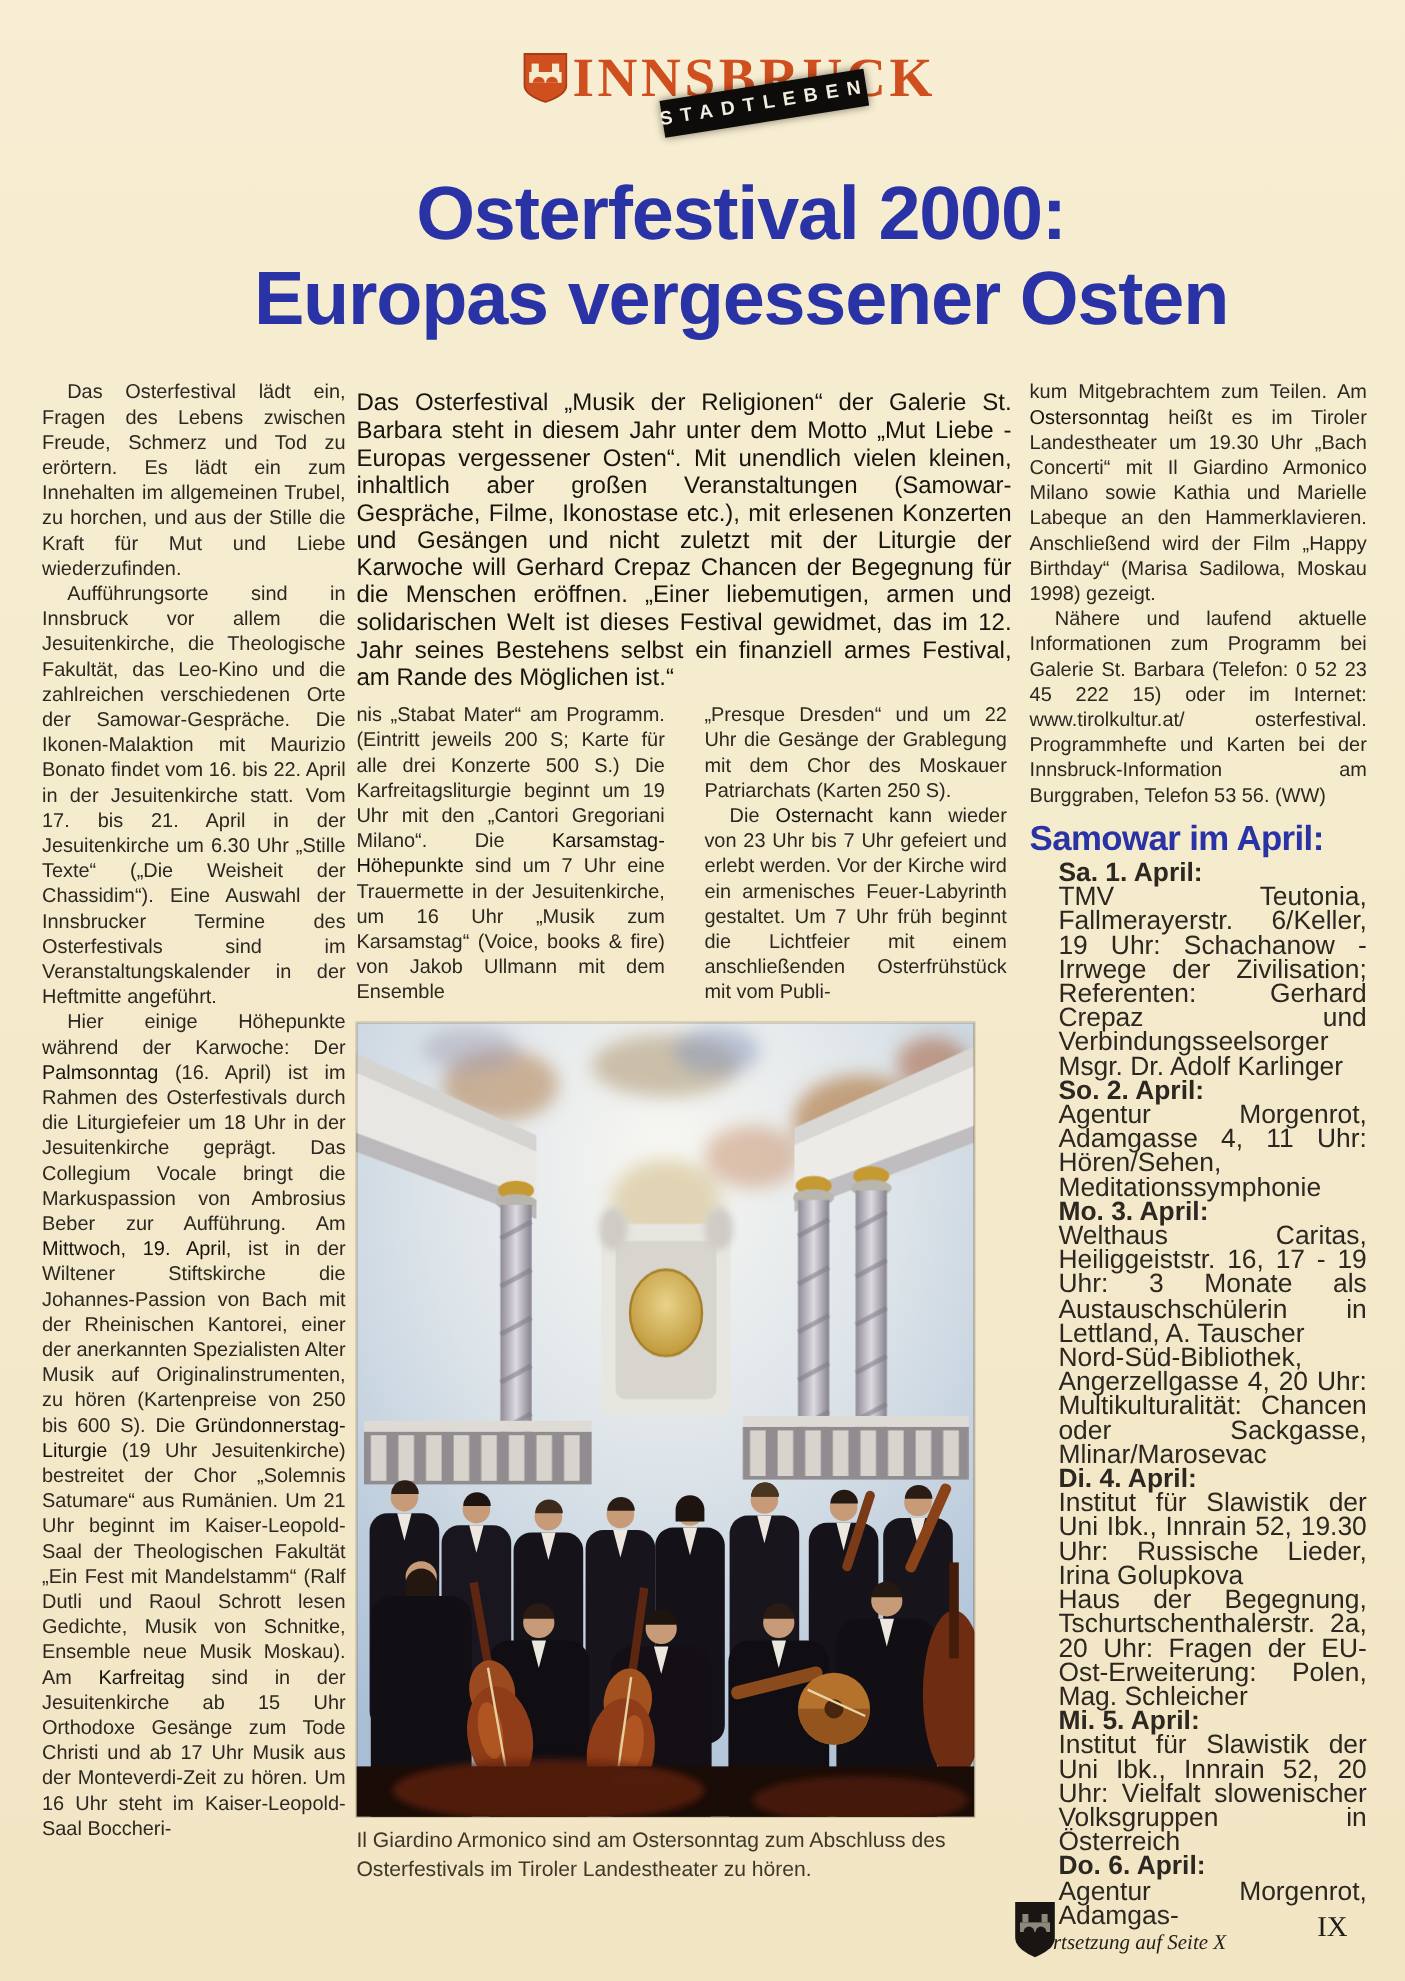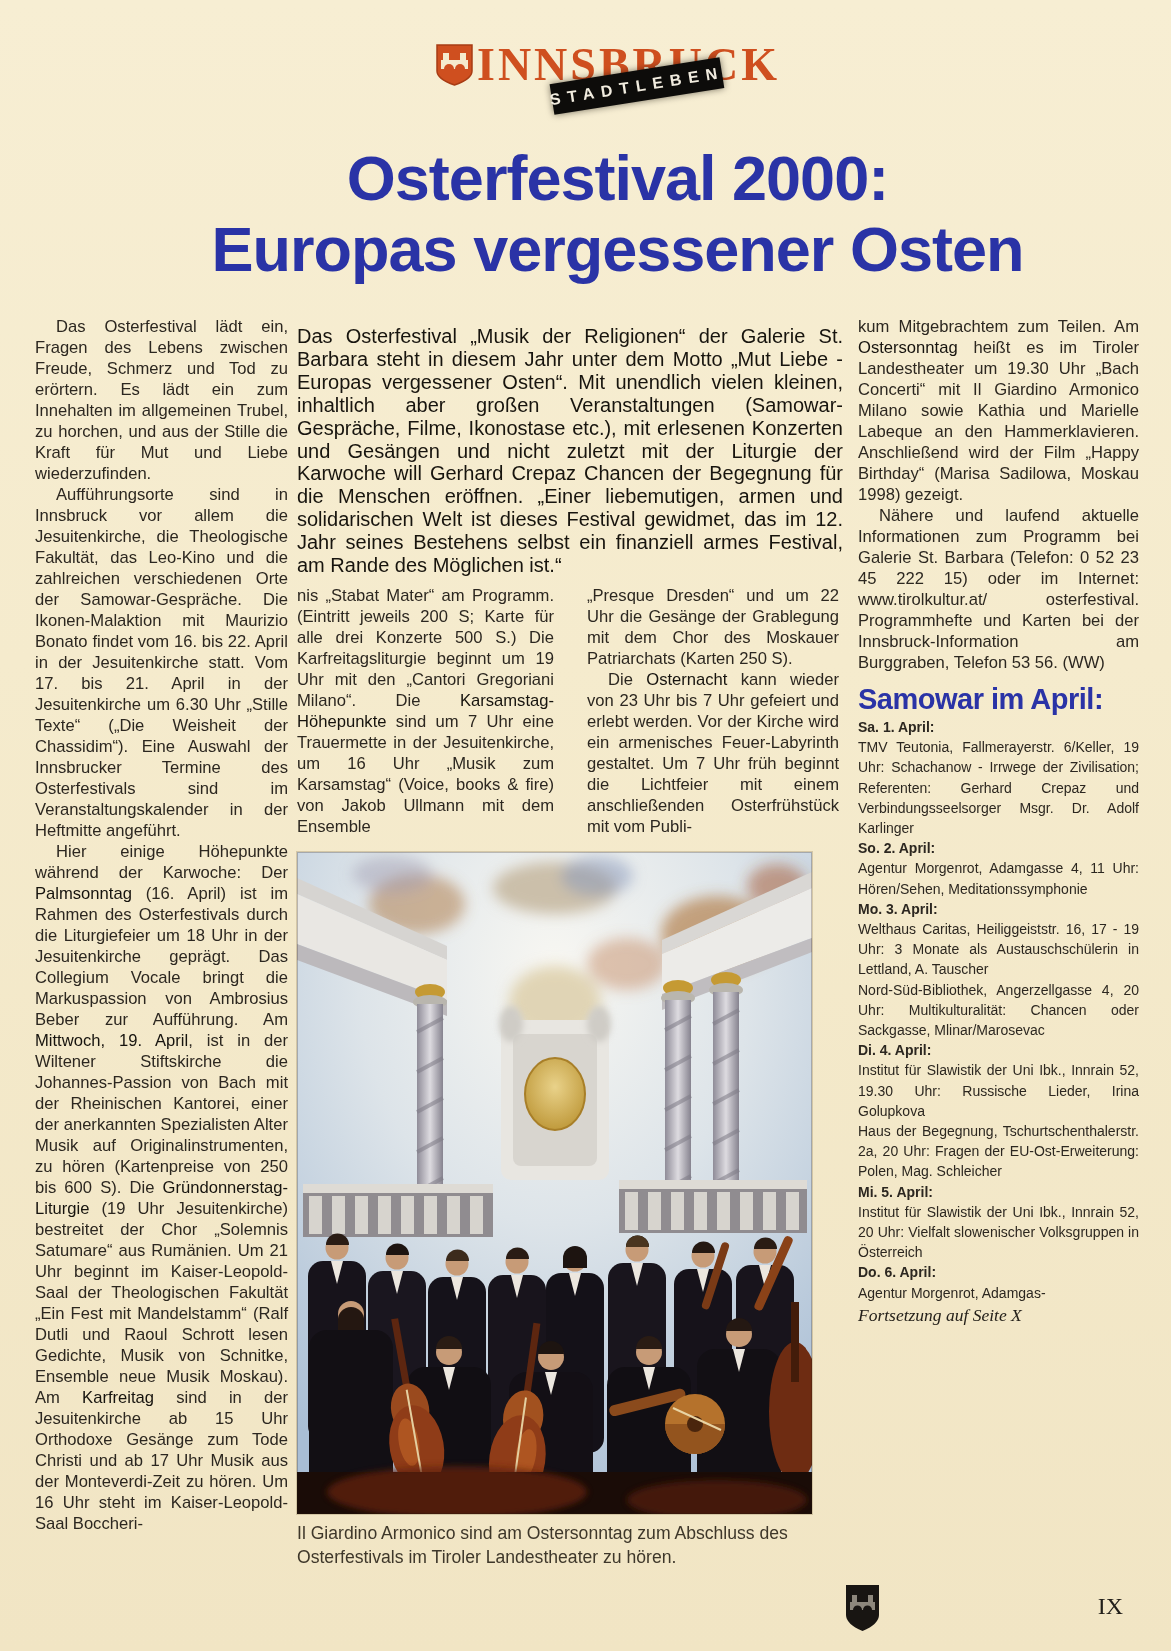--- a/index.html
+++ b/index.html
@@ -37,21 +37,21 @@
   b { font-weight:400; color:#16130e; }
   .col1 { left:35px;  top:316px; width:253px; }
   .intro { position:absolute; left:297px; top:325px; width:546px;
     font-size:20px; line-height:22.9px; font-weight:400; color:#17140e;
     text-align:justify; }
   .col2 { left:297px; top:585px; width:257px; }
   .col3 { left:587px; top:585px; width:252px; }
   .col4 { left:858px; top:316px; width:281px; }
   .samowar-heading { color:#2a33a6; font-size:29px; font-weight:700;
     letter-spacing:-0.5px; margin:16px 0 7px 0; text-align:left; }
-  .listing { font-size:14px; line-height:20.2px; }
+  .listing { font-size:22px; line-height:20.2px;margin-left:24px; }
   .listing .date { font-weight:700; text-align:left; }
   .continuation { font-family:"Liberation Serif", serif; font-style:italic;
     font-size:17.5px; text-align:left; margin-top:2px; color:#24201a; }
   
   .photo { position:absolute; left:297px; top:852px; width:515px; height:662px;
     box-shadow:0 0 0 1px rgba(120,100,60,.25); }
   .caption { position:absolute; left:297px; top:1522px; width:520px;
     font-size:17.6px; line-height:23.5px; color:#3e372a;
     text-align:left; }
   

